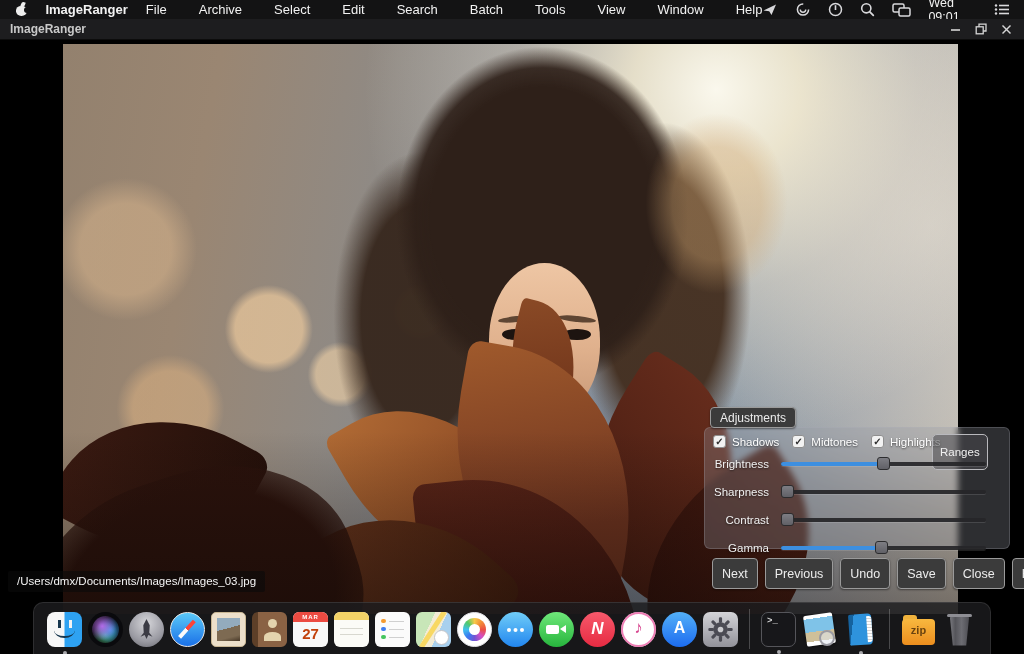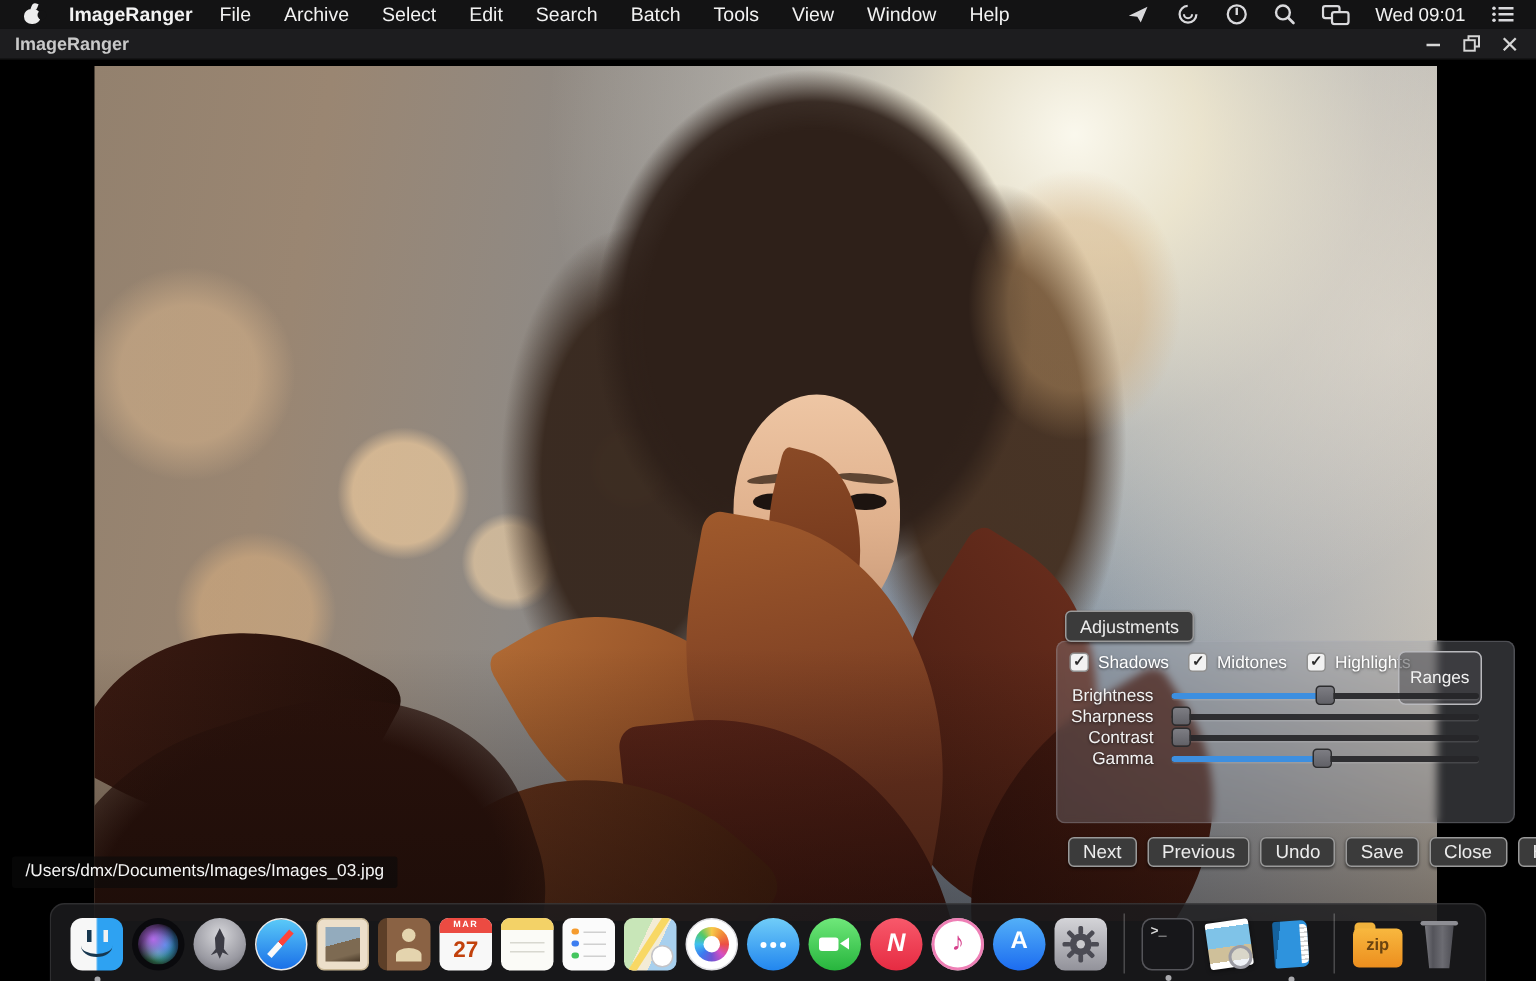--- a/index.html
+++ b/index.html
@@ -8,21 +8,21 @@
   #stage { position:relative; width:1024px; height:654px; background:#000; overflow:hidden; }
 
   
   .menubar { position:absolute; left:0; top:0; width:1024px; height:19px; background:#131314;
              display:flex; align-items:center; color:#f2f2f2; font-size:13px; z-index:40; }
   .apple { width:13px; height:13px; position:relative; margin:0 18px 0 15px; }
   .apple .body { position:absolute; left:1px; top:3px; width:11px; height:10px; background:#ededed; border-radius:45% 45% 48% 48%; }
   .apple .bite { position:absolute; right:-3px; top:4px; width:6px; height:6px; background:#131314; border-radius:50%; }
   .apple .leaf { position:absolute; left:6px; top:-1px; width:4px; height:5px; background:#ededed; border-radius:60% 0 60% 0; transform:rotate(20deg); }
   .appname { font-weight:bold; margin-right:18px; }
-  .menu-items { display:flex; gap:22px;align-items:flex-end; }
+  .menu-items { display:flex; gap:32px;align-items:flex-end; }
   .menu-item { cursor:default; }
   .mb-right { margin-left:auto; display:flex; align-items:center; gap:17px; padding-right:14px; }
   .mb-right svg { display:block; }
   .clock { font-size:12.5px; }
 
   
   .titlebar { position:absolute; left:0; top:19px; width:1024px; height:21px; background:#1d1d1f;
               border-bottom:1px solid #0c0c0c; display:flex; align-items:center; z-index:40; }
   .wintitle { color:#c9c9c9; font-size:12px; font-weight:bold; padding-left:10px; }
   .winctrls { margin-left:auto; display:flex; align-items:center; gap:14px; padding-right:12px; }
@@ -66,31 +66,31 @@
            background:rgba(148,153,163,0.30); border:1px solid rgba(180,180,190,0.25);
            border-radius:6px; backdrop-filter:blur(3px); }
   .cbrow { position:absolute; left:8px; top:7px; display:flex; align-items:center; gap:13px; }
   .cb { display:inline-flex; align-items:center; gap:6px; }
   .cbbox { width:13px; height:13px; background:#f2f2f2; border:1px solid #8f8f8f; border-radius:3px;
            color:#2c2c2c; font-size:10px; font-weight:bold; line-height:11px; text-align:center; }
   .cblabel { color:#fff; font-size:11.5px; text-shadow:0 1px 2px rgba(0,0,0,0.6); }
   .ranges { position:absolute; left:227px; top:6px; height:36px; background:rgba(72,72,76,0.55);
             border:1.5px solid #b9b9bd; border-radius:5px; color:#f1f1f1; font-size:11.5px;
             padding:0 7px; display:inline-flex; align-items:center; }
-  .sliders { position:absolute; left:0; top:29px; right:8px; display:flex; flex-direction:column; gap:0; }
+  .sliders { position:absolute; left:0; top:29px; right:8px; display:flex; flex-direction:column; gap:14px; }
   .srow { display:flex; align-items:center; height:14px; }
   .slabel { width:76px; text-align:right; color:#f2f2f2; font-size:11.5px; padding-right:12px;
             text-shadow:0 1px 2px rgba(0,0,0,0.6); }
   .strack { position:relative; width:205px; height:4px; background:rgba(38,38,40,0.92); border-radius:2px;
             box-shadow:0 1px 0 rgba(255,255,255,0.12); }
   .sfill { position:absolute; left:0; top:0; height:4px; border-radius:2px; }
   .sthumb { position:absolute; top:-5px; width:13px; height:13px; border-radius:3px;
             background:linear-gradient(180deg,#7d7d83,#616167); border:1px solid #2c2c2e; }
   .action-row { position:absolute; left:712px; top:558px; display:flex; gap:7px; z-index:10; }
-  .action-row .btn { height:20px; font-size:12.5px; }
+  .action-row .btn { height:31px; font-size:12.5px; }
 
   .filepath { position:absolute; left:8px; top:571px; height:21px; line-height:21px; z-index:10;
               background:rgba(10,10,10,0.6); color:#f4f4f4; font-size:11.5px; padding:0 9px; border-radius:2px; }
 
   
   .dock { position:absolute; left:33px; top:602px; width:958px; height:52px; z-index:50;
           background:rgba(28,28,31,0.82); border:1px solid rgba(255,255,255,0.10); border-bottom:none;
           border-radius:10px 10px 0 0; display:flex; align-items:flex-start; justify-content:center; }
   .dock-row { display:flex; align-items:center; gap:6px; padding-top:6px; }
   .di { position:relative; width:35px; height:35px; flex:0 0 auto; }

